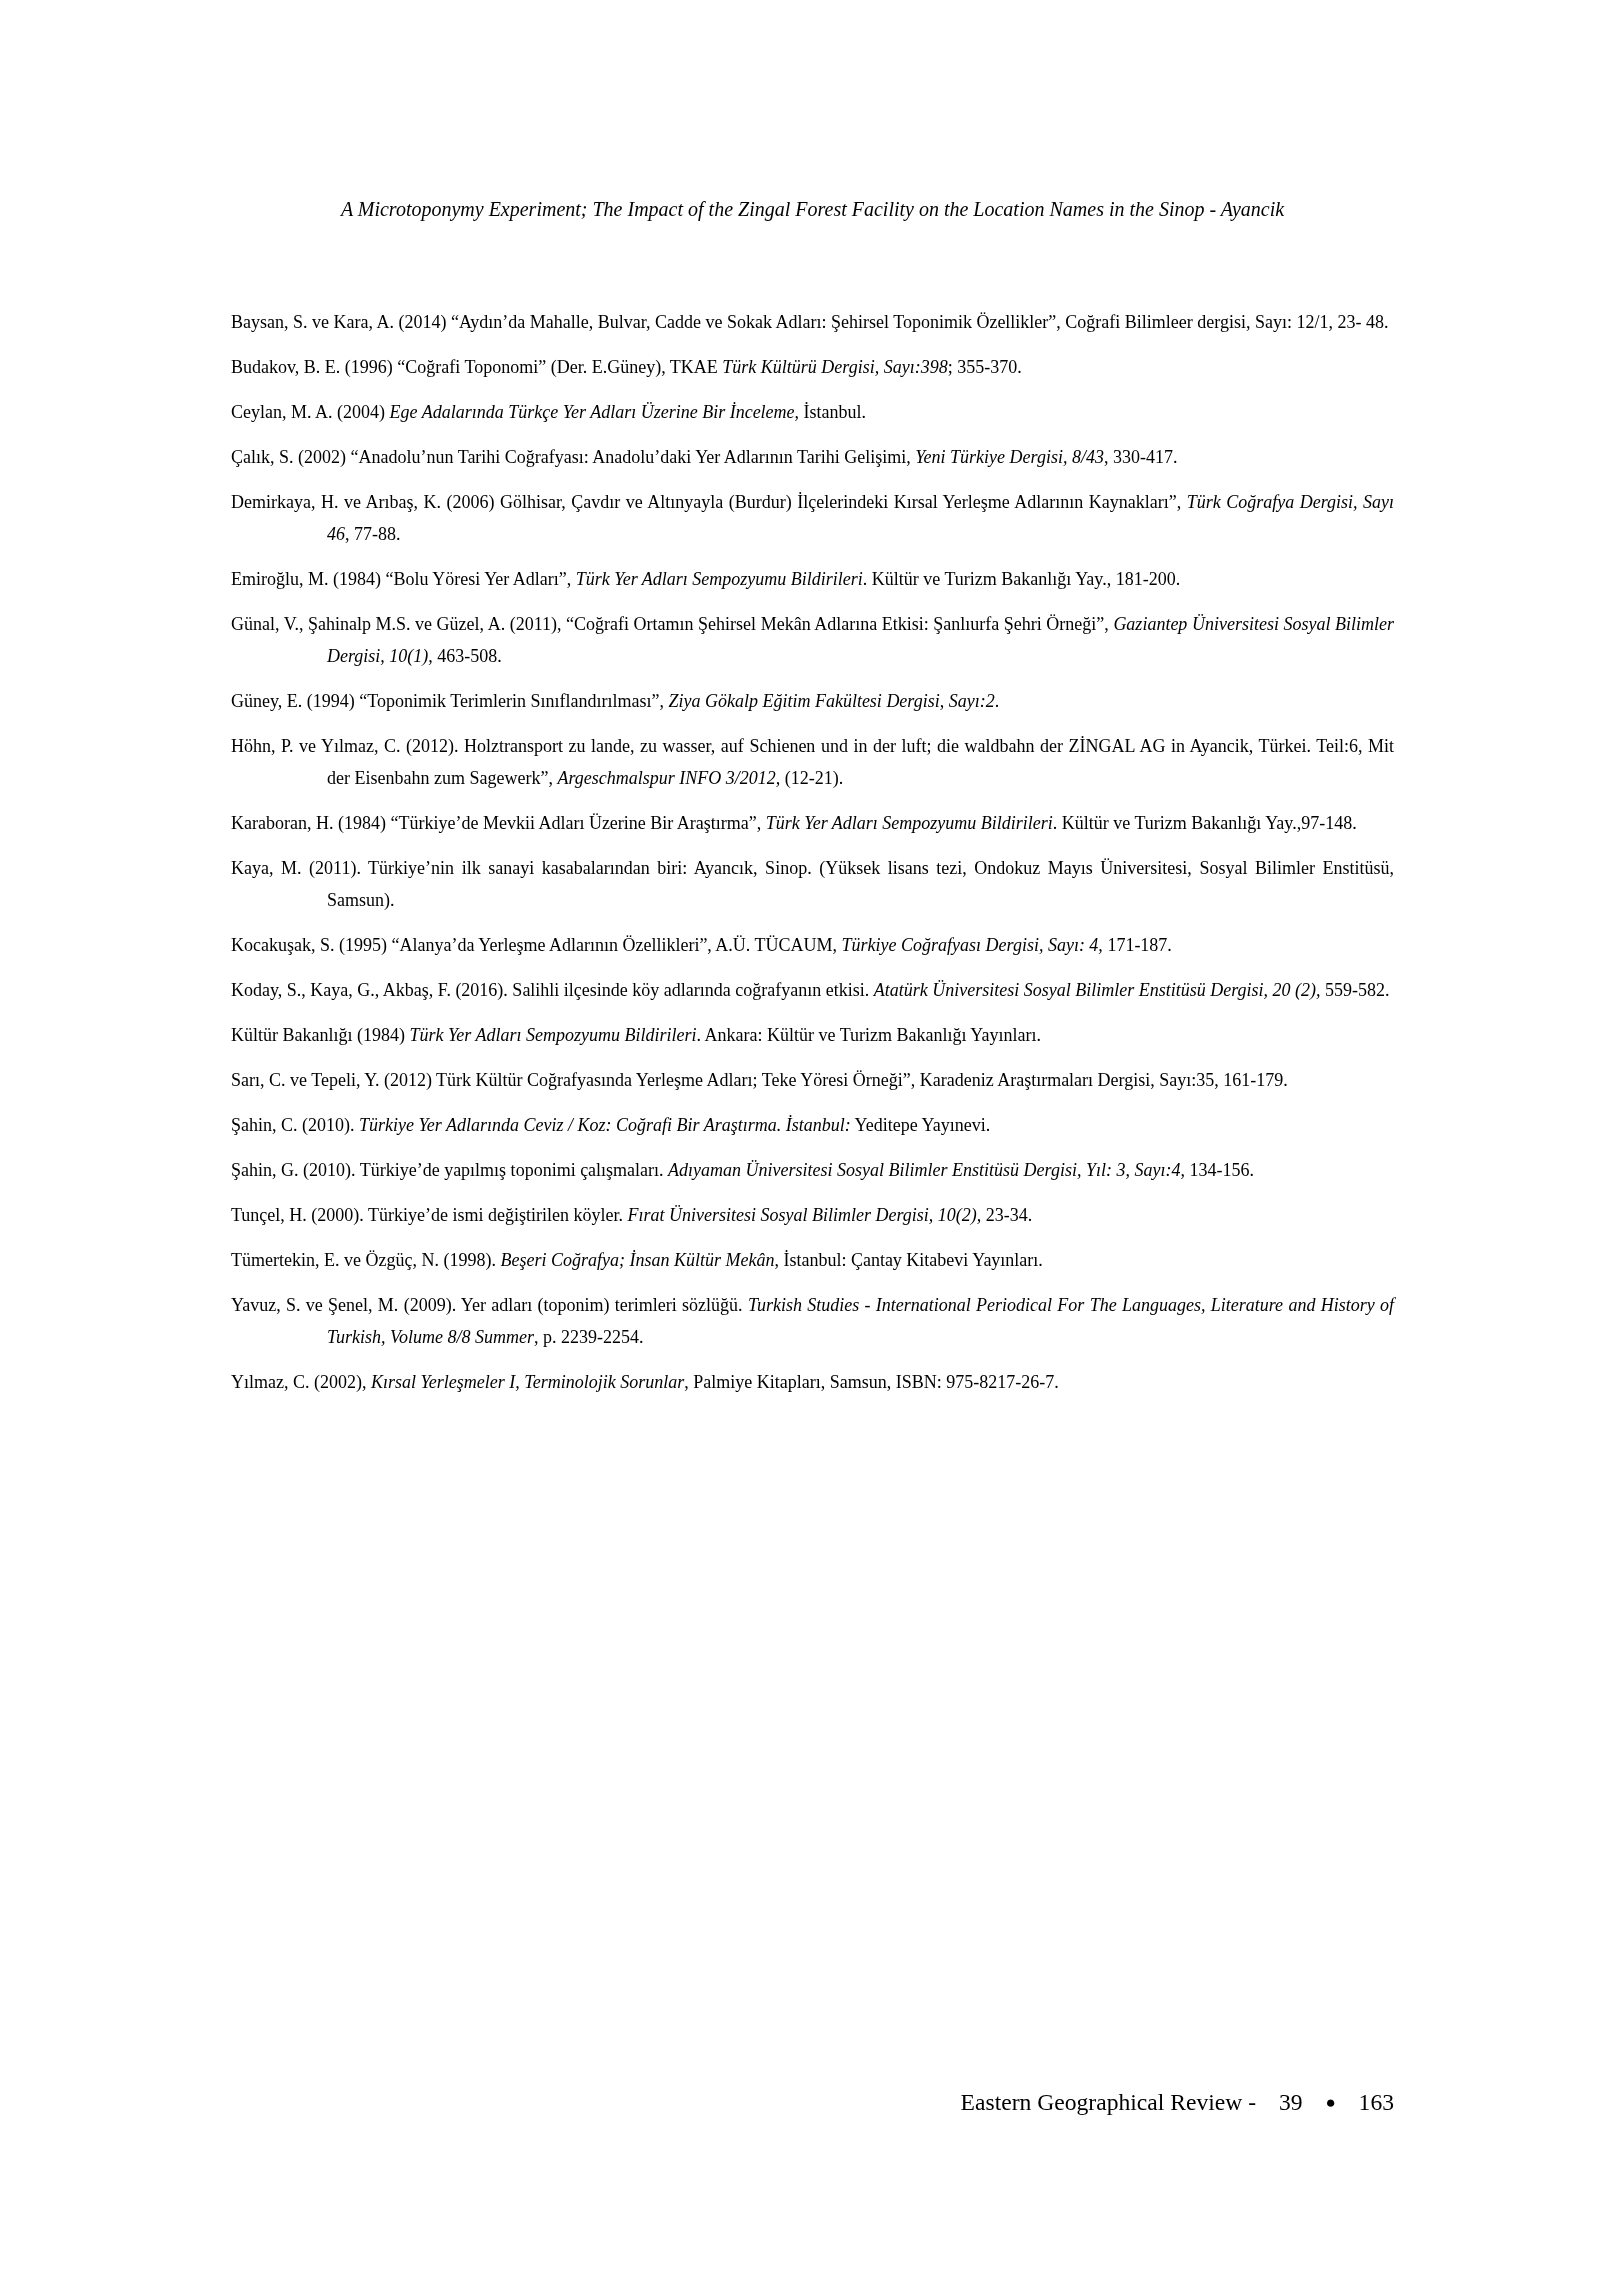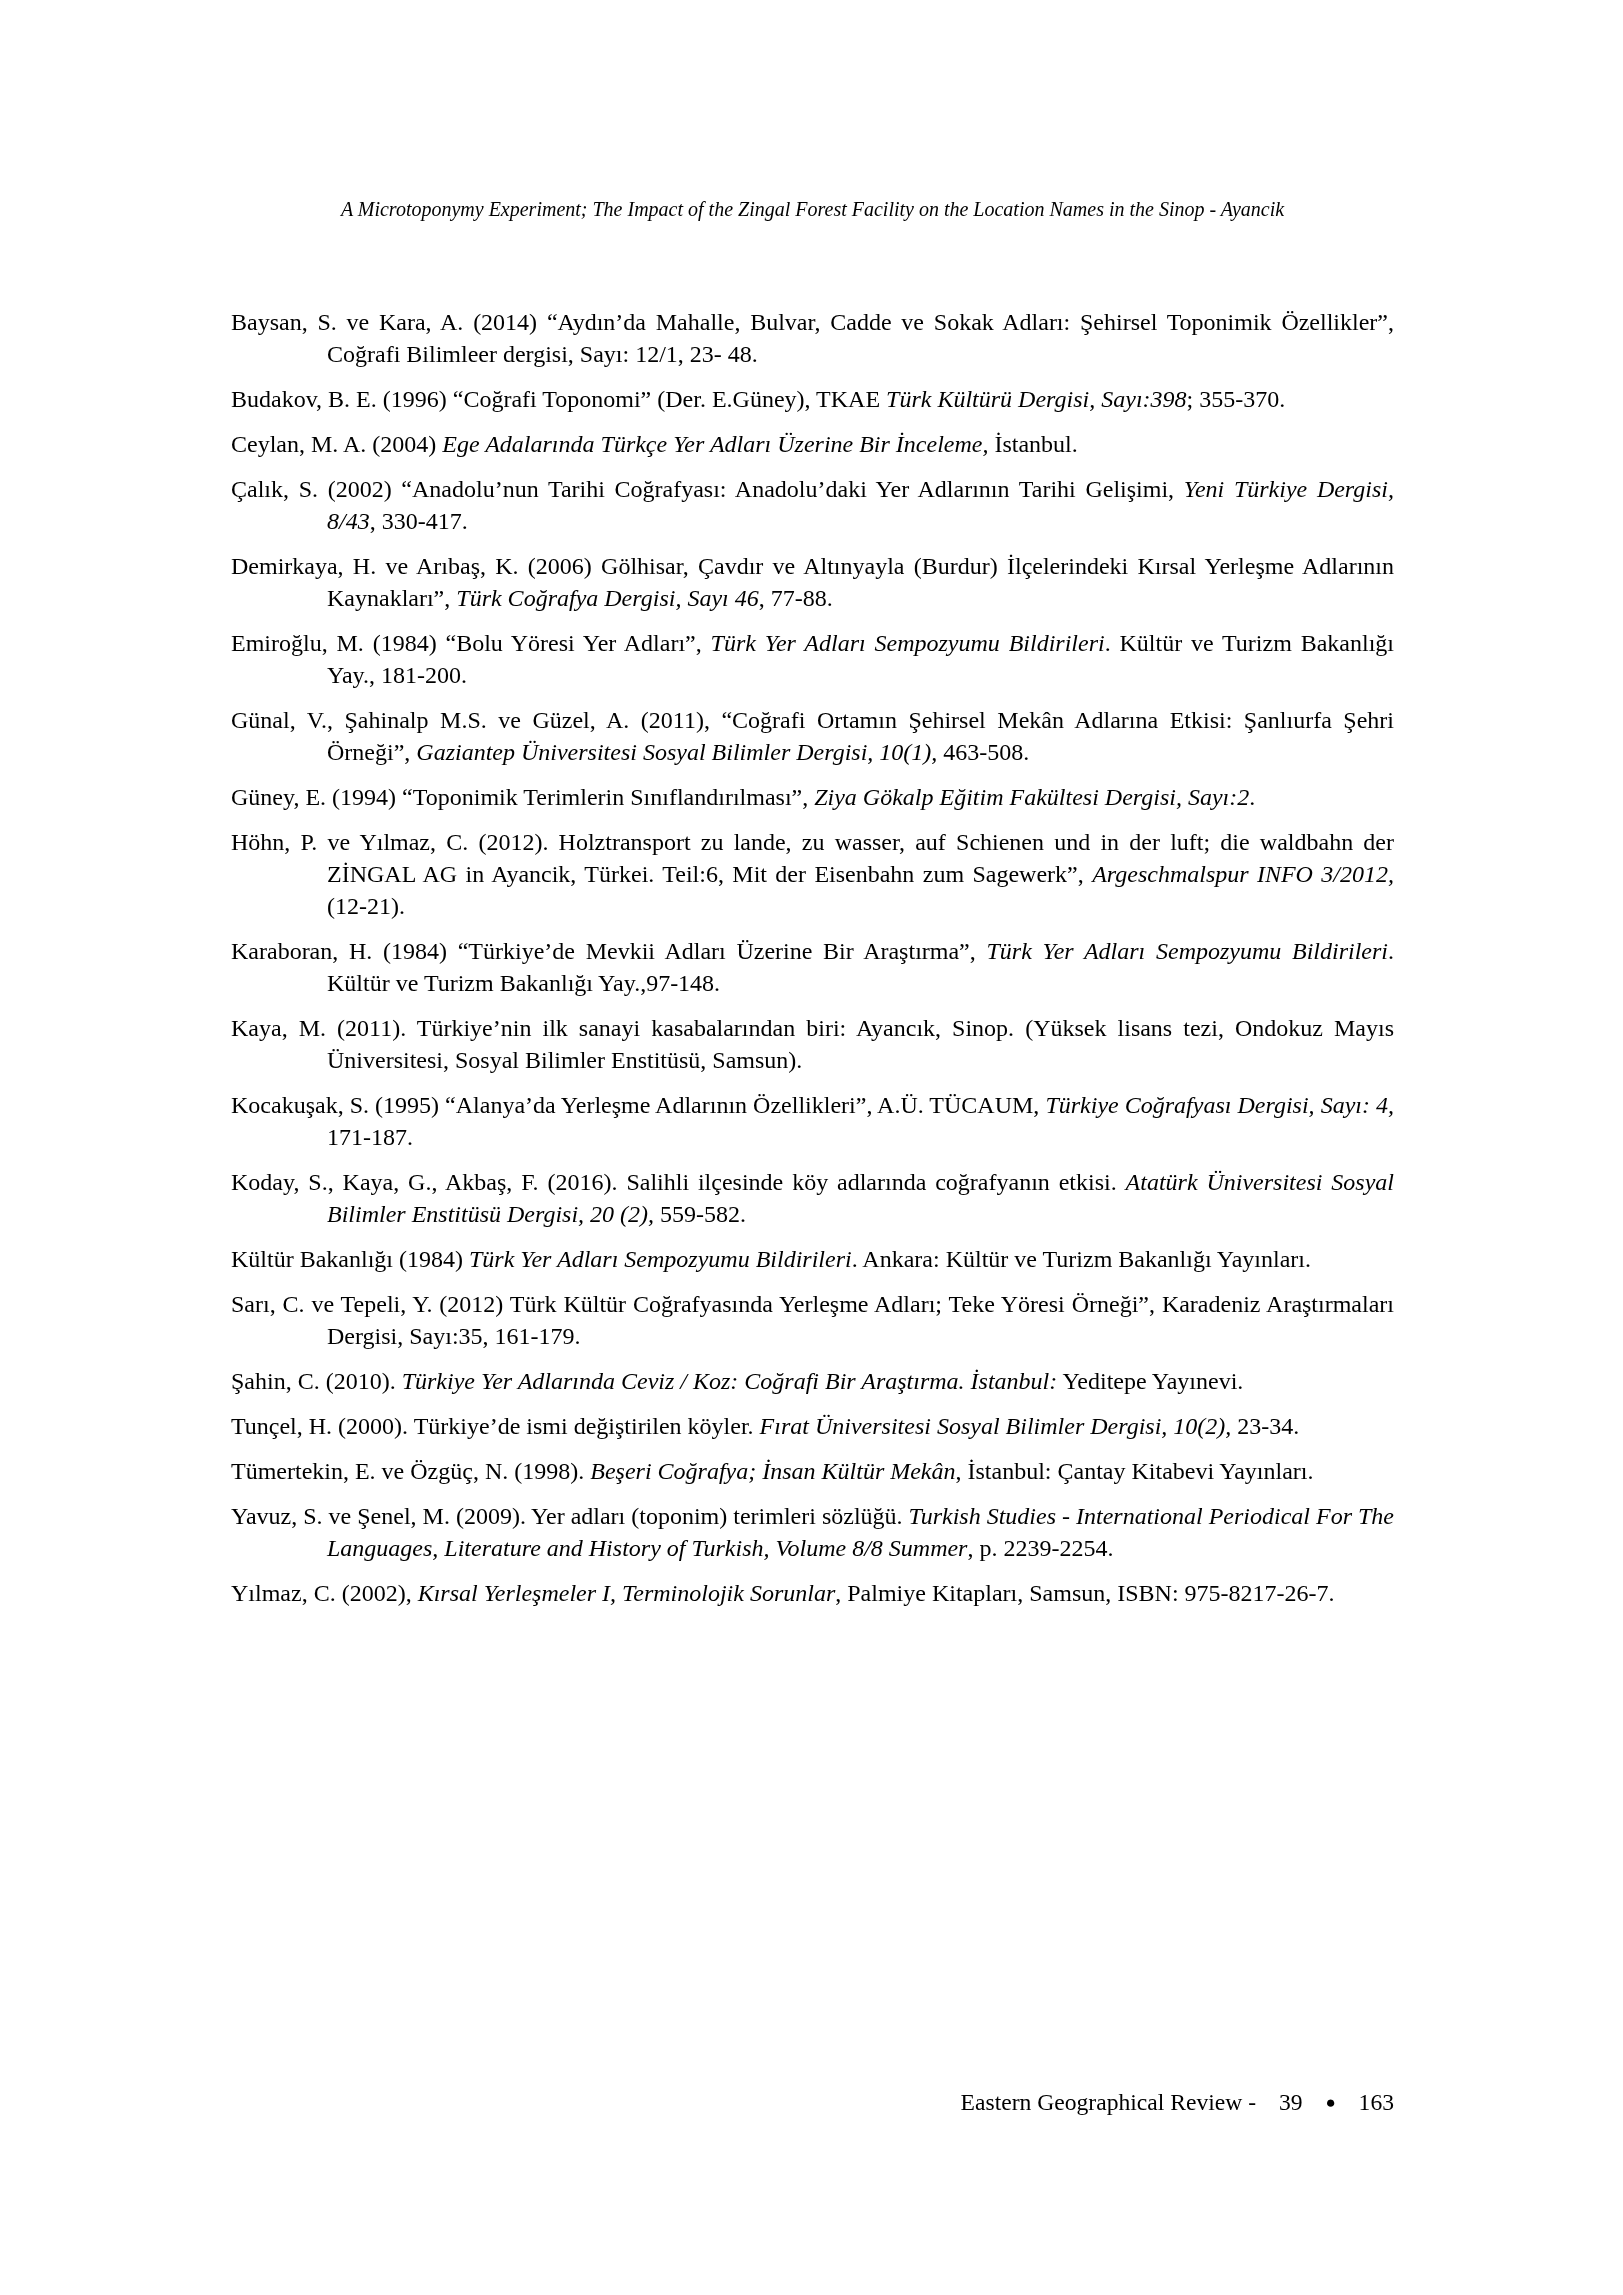--- a/index.html
+++ b/index.html
@@ -23,21 +23,21 @@
     line-height: 27.5px;
     white-space: nowrap;
   }
   .references {
     position: absolute;
     top: 306px;
     left: 231px;
     width: 1163px;
   }
   .ref {
-    font-size: 24px;
+    font-size: 18px;
     line-height: 32px;
     text-align: justify;
     margin: 0 0 13px 0;
     padding-left: 96px;
     text-indent: -96px;
   }
   .ref em { font-style: italic; }
   .page-footer {
     position: absolute;
     top: 2088px;
@@ -65,20 +65,21 @@
     <p class="ref"><span>Günal, V., Şahinalp M.S. ve Güzel, A. (2011), “Coğrafi Ortamın Şehirsel Mekân Adlarına Etkisi: Şanlıurfa Şehri Örneği”, </span><em>Gaziantep Üniversitesi Sosyal Bilimler Dergisi, 10(1),</em><span> 463-508.</span></p>
     <p class="ref"><span>Güney, E. (1994) “Toponimik Terimlerin Sınıflandırılması”, </span><em>Ziya Gökalp Eğitim Fakültesi Dergisi, Sayı:2</em><span>.</span></p>
     <p class="ref"><span>Höhn, P. ve Yılmaz, C. (2012). Holztransport zu lande, zu wasser, auf Schienen und in der luft; die waldbahn der ZİNGAL AG in Ayancik, Türkei. Teil:6, Mit der Eisenbahn zum Sagewerk”, </span><em>Argeschmalspur INFO 3/2012,</em><span> (12-21).</span></p>
     <p class="ref"><span>Karaboran, H. (1984) “Türkiye’de Mevkii Adları Üzerine Bir Araştırma”, </span><em>Türk Yer Adları Sempozyumu Bildirileri</em><span>. Kültür ve Turizm Bakanlığı Yay.,97-148.</span></p>
     <p class="ref"><span>Kaya, M. (2011). Türkiye’nin ilk sanayi kasabalarından biri: Ayancık, Sinop. (Yüksek lisans tezi, Ondokuz Mayıs Üniversitesi, Sosyal Bilimler Enstitüsü, Samsun).</span></p>
     <p class="ref"><span>Kocakuşak, S. (1995) “Alanya’da Yerleşme Adlarının Özellikleri”, A.Ü. TÜCAUM, </span><em>Türkiye Coğrafyası Dergisi, Sayı: 4,</em><span> 171-187.</span></p>
     <p class="ref"><span>Koday, S., Kaya, G., Akbaş, F. (2016). Salihli ilçesinde köy adlarında coğrafyanın etkisi. </span><em>Atatürk Üniversitesi Sosyal Bilimler Enstitüsü Dergisi, 20 (2),</em><span> 559-582.</span></p>
     <p class="ref"><span>Kültür Bakanlığı (1984) </span><em>Türk Yer Adları Sempozyumu Bildirileri</em><span>. Ankara: Kültür ve Turizm Bakanlığı Yayınları.</span></p>
     <p class="ref"><span>Sarı, C. ve Tepeli, Y. (2012) Türk Kültür Coğrafyasında Yerleşme Adları; Teke Yöresi Örneği”, Karadeniz Araştırmaları Dergisi, Sayı:35, 161-179.</span></p>
     <p class="ref"><span>Şahin, C. (2010). </span><em>Türkiye Yer Adlarında Ceviz / Koz: Coğrafi Bir Araştırma. İstanbul:</em><span> Yeditepe Yayınevi.</span></p>
+    <p class="ref"><span>Şahin, G. (2010). Türkiye’de yapılmış toponimi çalışmaları. </span><em>Adıyaman Üniversitesi Sosyal Bilimler Enstitüsü Dergisi, Yıl: 3, Sayı:4,</em><span> 134-156.</span></p>
     <p class="ref"><span>Tunçel, H. (2000). Türkiye’de ismi değiştirilen köyler. </span><em>Fırat Üniversitesi Sosyal Bilimler Dergisi, 10(2),</em><span> 23-34.</span></p>
     <p class="ref"><span>Tümertekin, E. ve Özgüç, N. (1998). </span><em>Beşeri Coğrafya; İnsan Kültür Mekân</em><span>, İstanbul: Çantay Kitabevi Yayınları.</span></p>
     <p class="ref"><span>Yavuz, S. ve Şenel, M. (2009). Yer adları (toponim) terimleri sözlüğü. </span><em>Turkish Studies - International Periodical For The Languages, Literature and History of Turkish, Volume 8/8 Summer</em><span>, p. 2239-2254.</span></p>
     <p class="ref"><span>Yılmaz, C. (2002), </span><em>Kırsal Yerleşmeler I, Terminolojik Sorunlar</em><span>, Palmiye Kitapları, Samsun, ISBN: 975-8217-26-7.</span></p>
   </div>
 
 <div class="page-footer">
   <span>Eastern Geographical Review -</span>
   <span class="fgap">39</span>
   <span class="fgap bullet">●</span>

